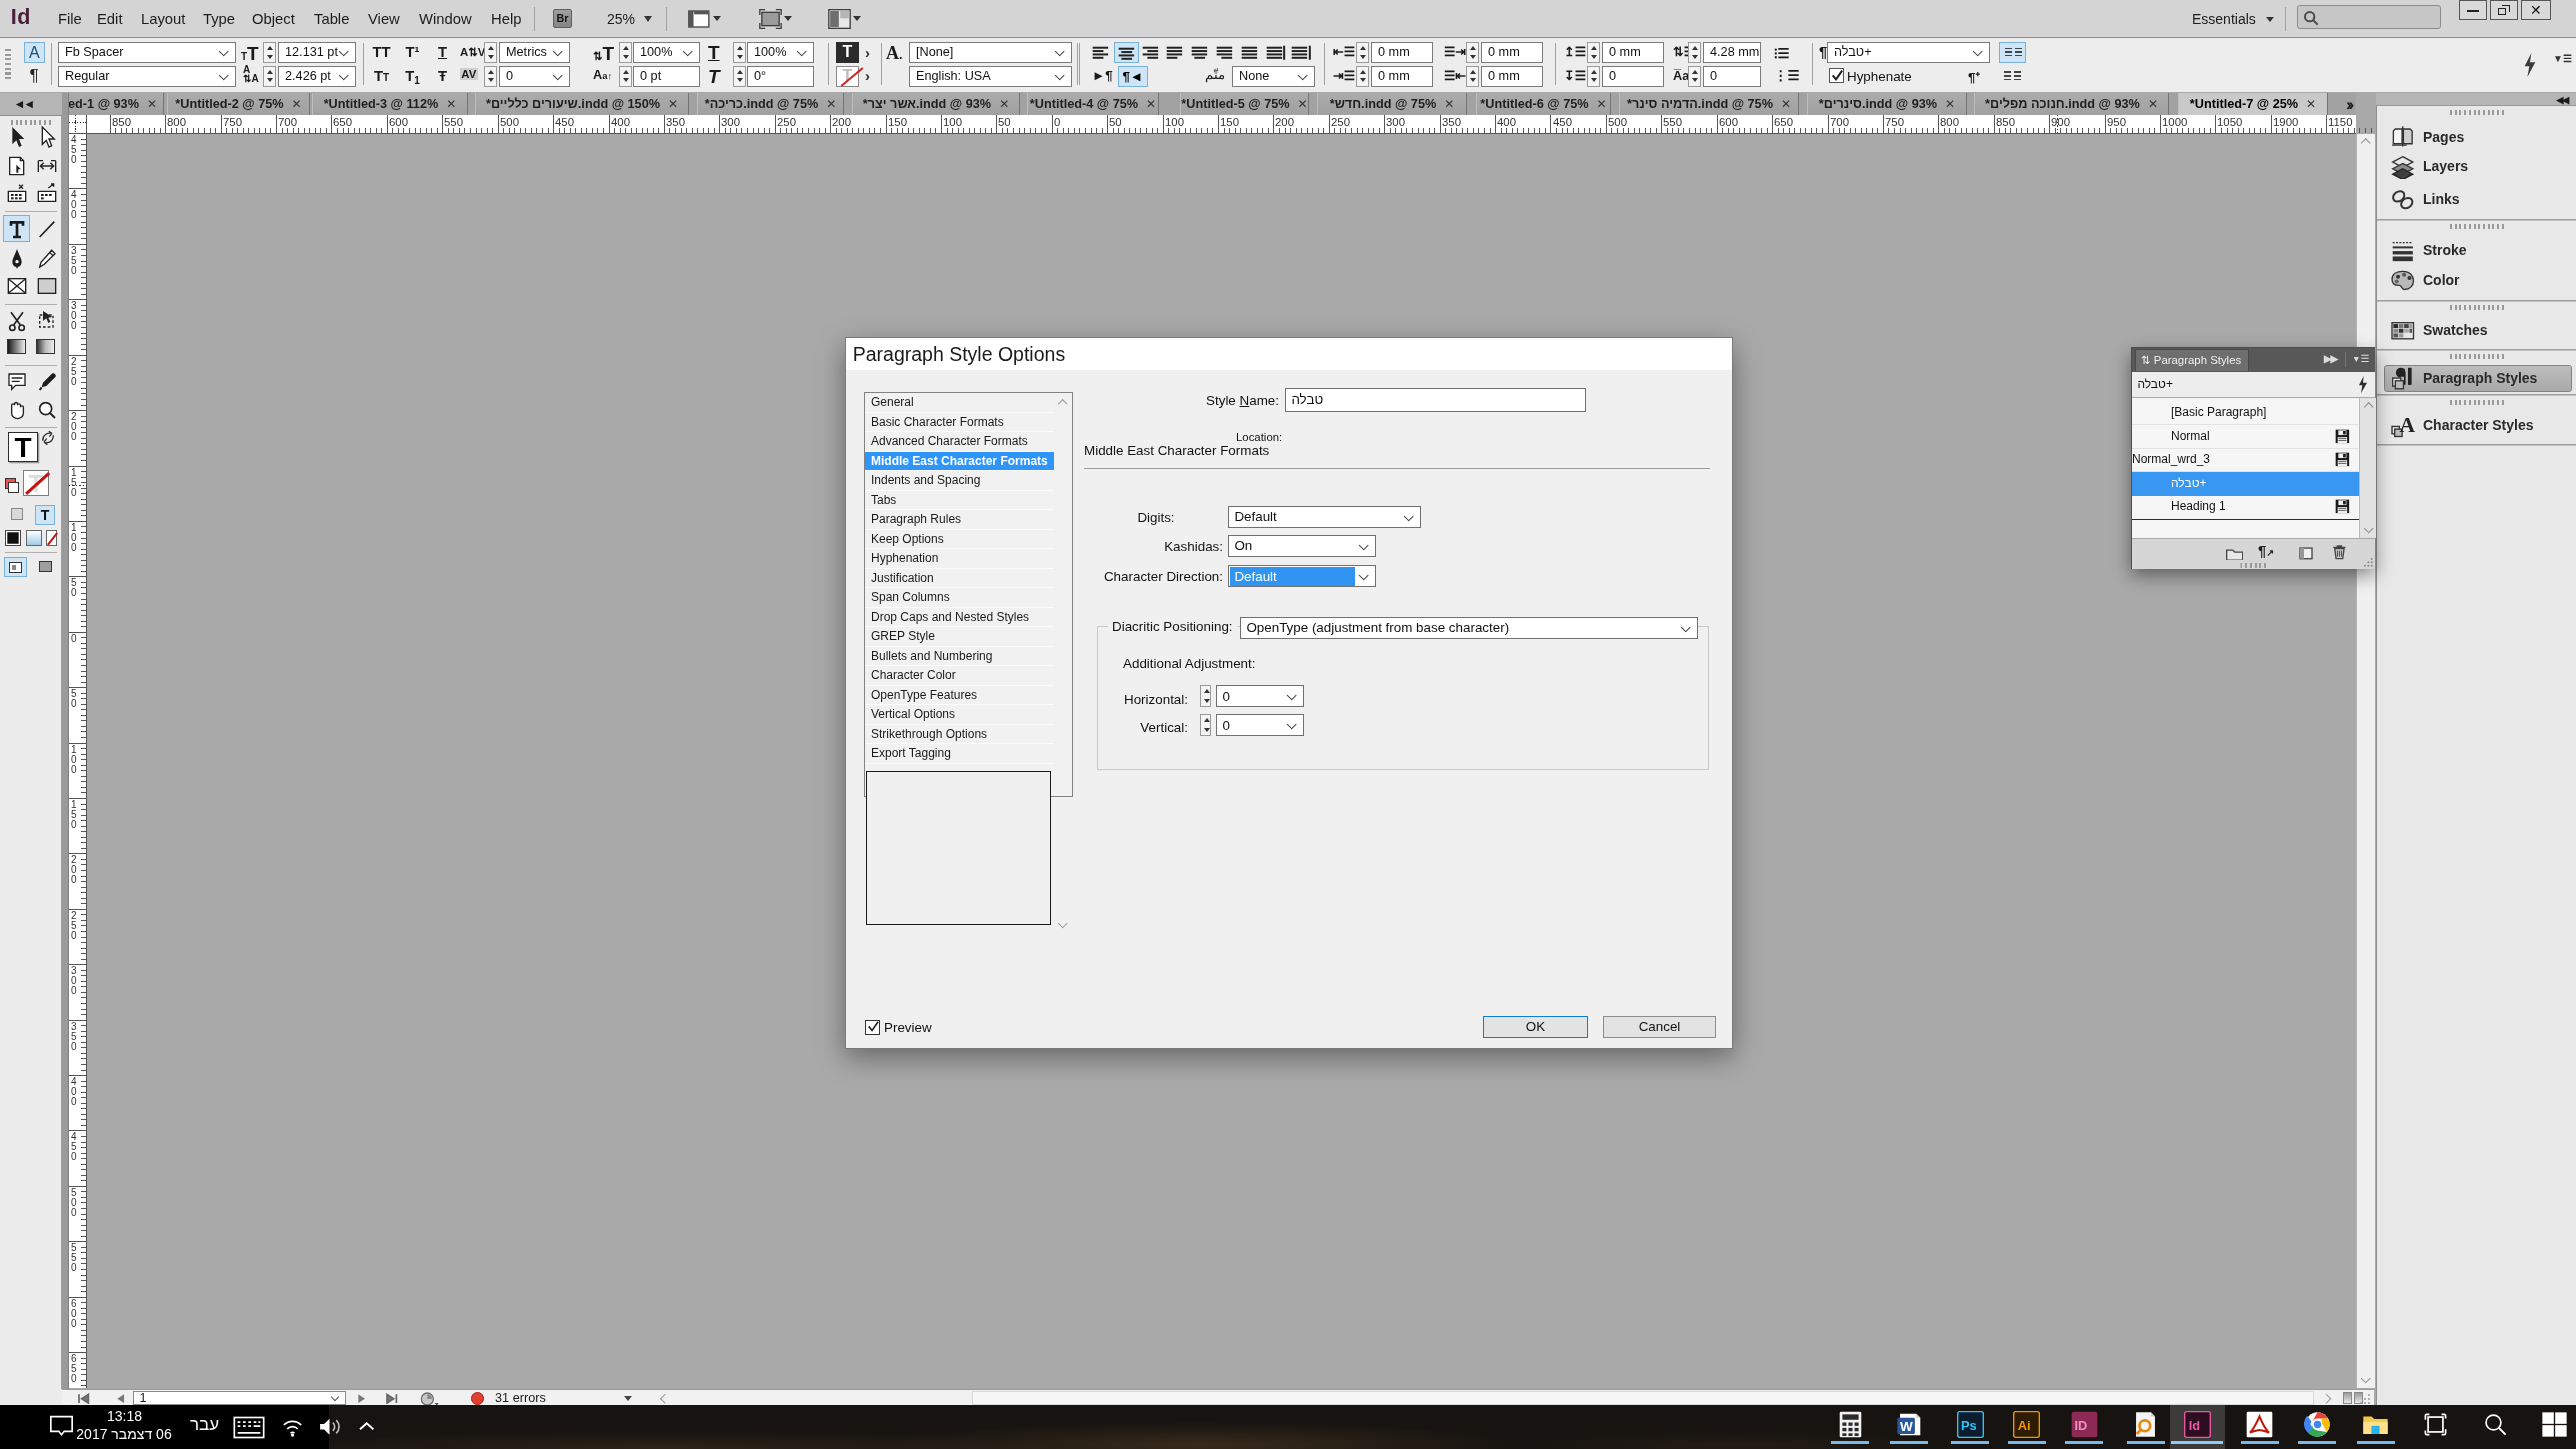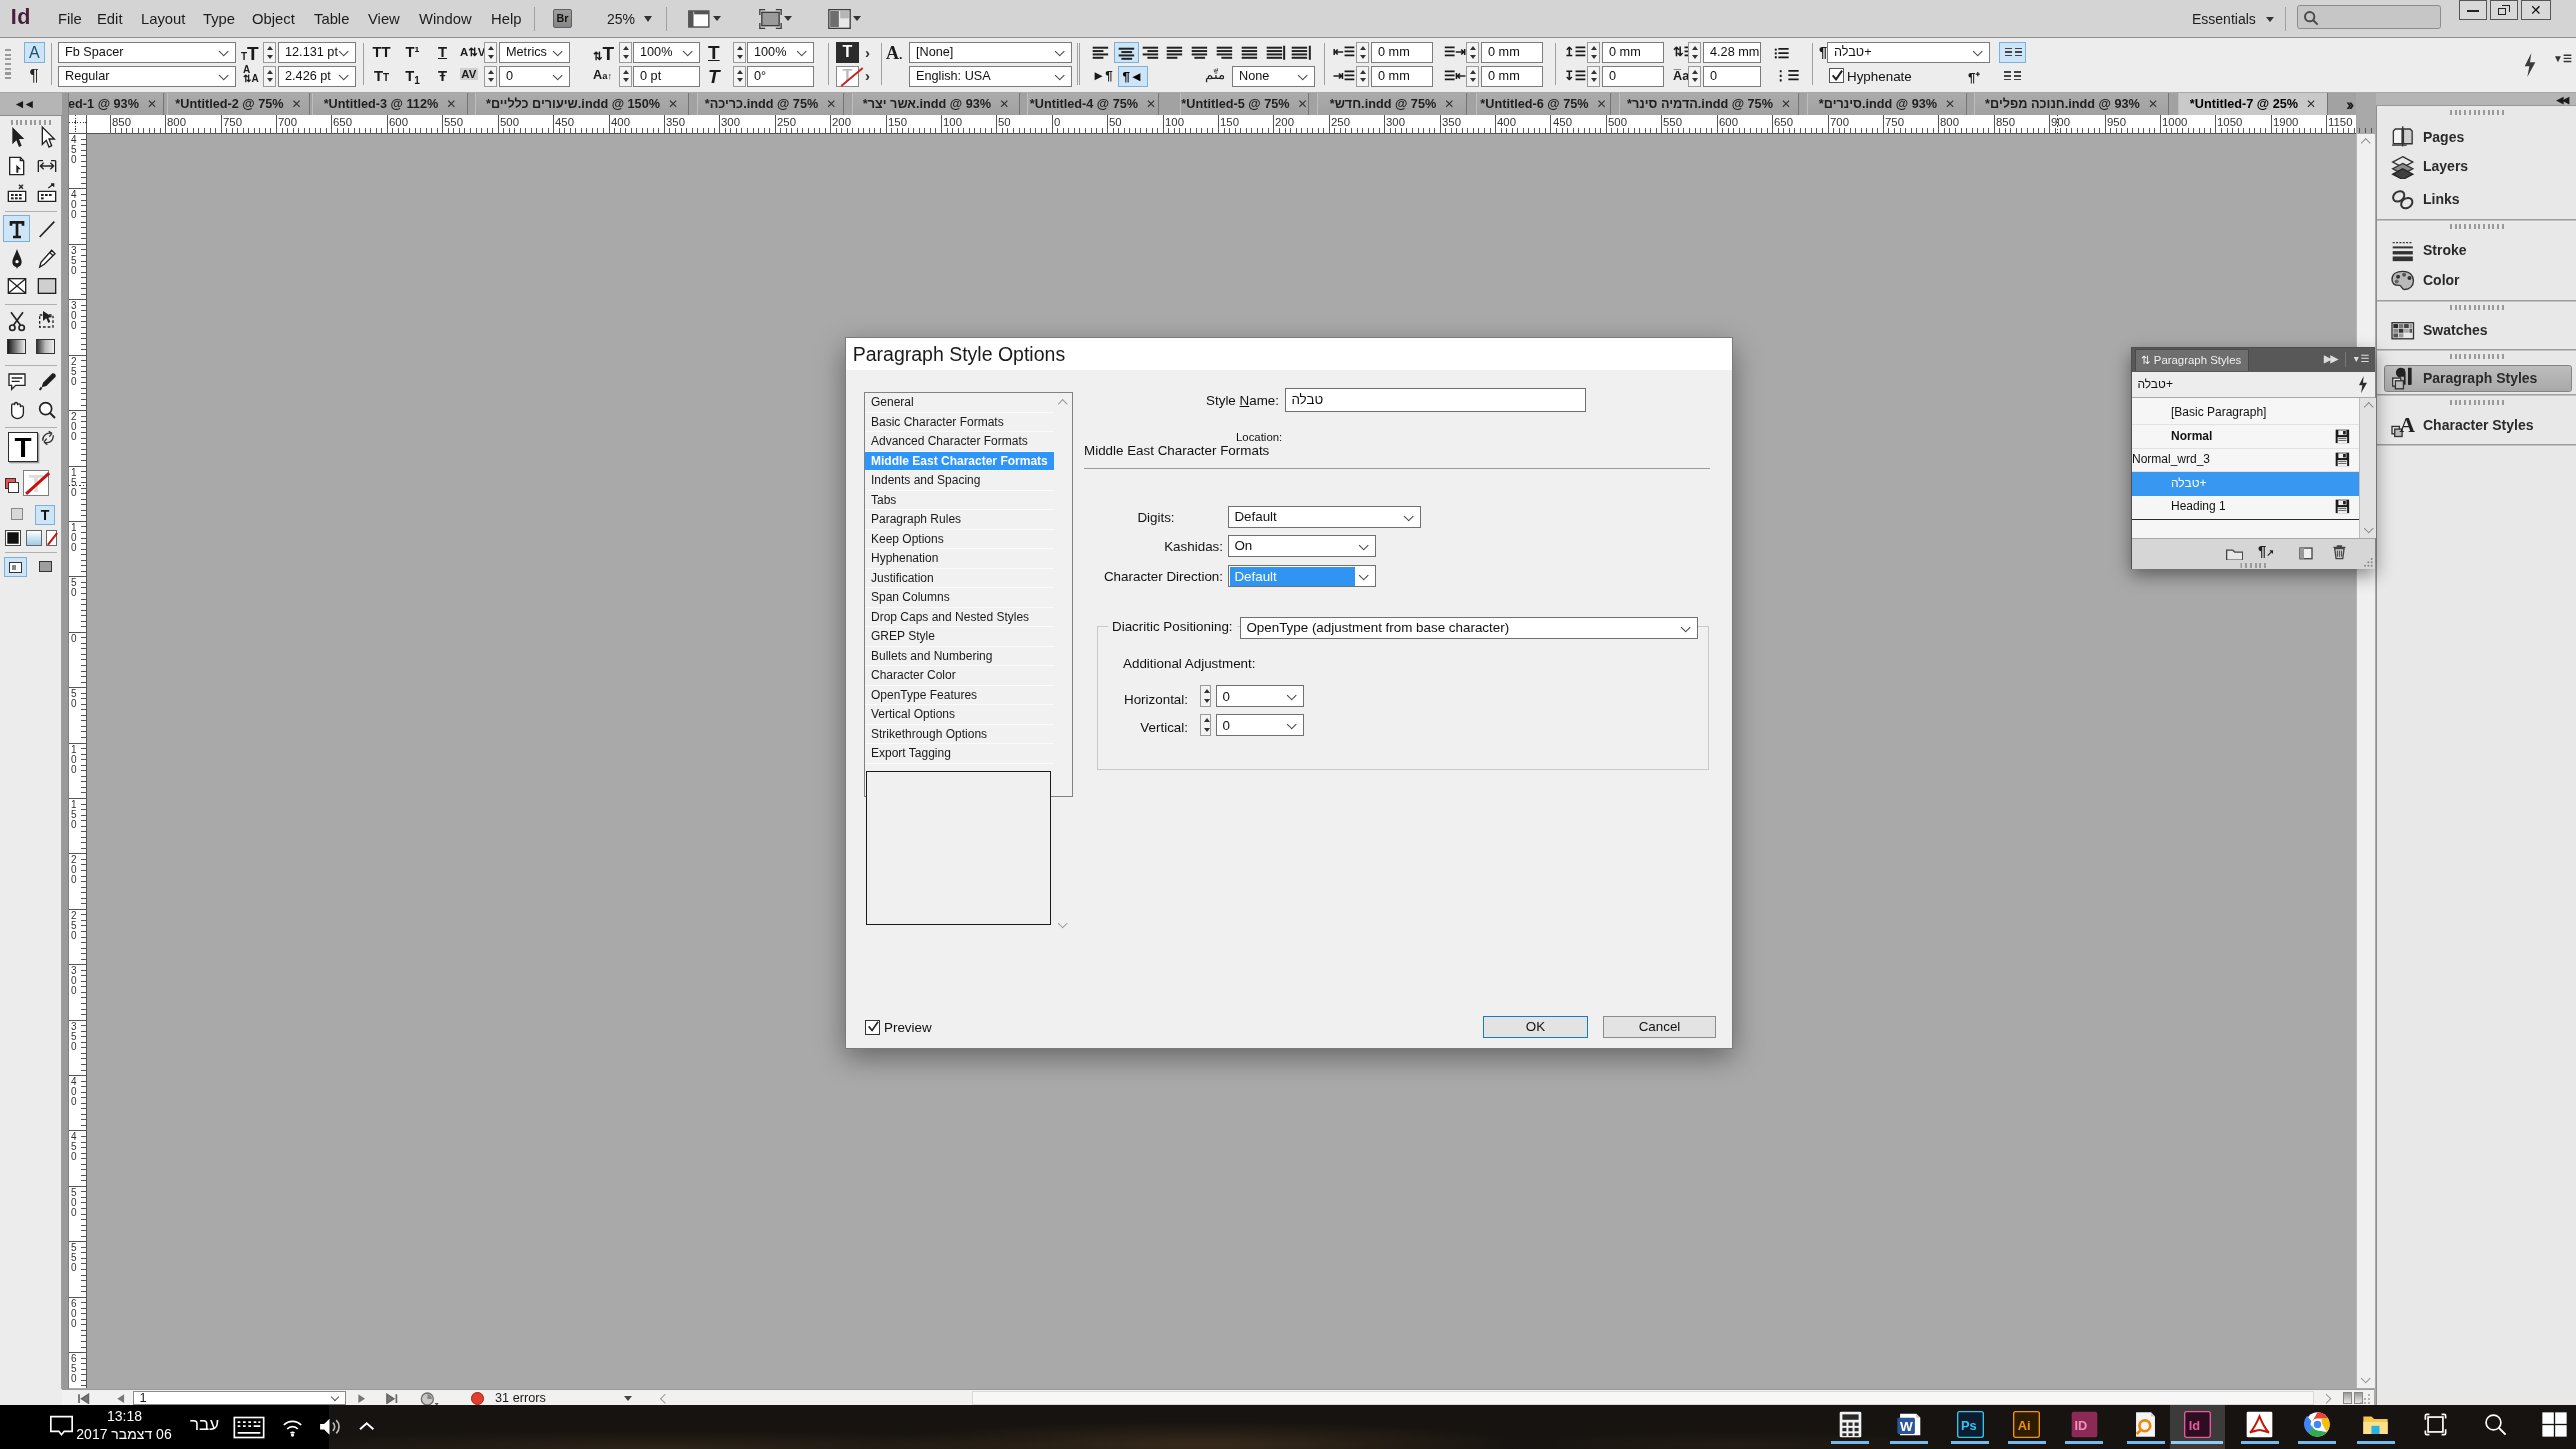--- a/index.html
+++ b/index.html
@@ -1312,21 +1312,21 @@
   <div class="abs" style="left:213px;top:4px;width:0.7px;height:14.8px;background:#777;"></div>
   <div class="abs" style="left:220px;top:5.4px;font-size:8.7px;color:#ddd;">▼<span style="font-size:10px;">☰</span></div>
   <div class="abs" style="left:0;top:23.5px;width:243px;height:26px;background:#ededed;border-bottom:0.7px solid #a8a8a8;">
     <span style="position:absolute;left:5.4px;top:5.4px;font-size:12px;color:#111;">טבלה+</span>
     <svg style="position:absolute;left:225px;top:4.7px;" width="12" height="17.4" viewBox="0 0 18 26">
         <path d="M10 0 L3 14 L8 14 L6 26 L15 10 L9 10 Z" fill="#2b2b2b"></path>
       </svg>
   </div>
   <div class="abs" style="left:0;top:50px;width:227px;height:140px;background:#f6f6f6;">
     <div class="abs" style="left:0;top:3.4px;width:227px;height:23.5px;border-bottom:0.7px solid #e2e2e2;font-size:12px;color:#111;line-height:23.5px;"><span style="margin-left:39px;">[Basic Paragraph]</span></div>
-    <div class="abs" style="left:0;top:27px;width:227px;height:23.5px;border-bottom:0.7px solid #e2e2e2;font-size:12px;color:#111;line-height:23.5px;"><span style="margin-left:39px;font-weight:bold;">Normal</span>
+    <div class="abs" style="left:0;top:27px;width:227px;height:23.5px;border-bottom:0.7px solid #e2e2e2;font-size:12px;color:#111;line-height:23.5px;"><span style="margin-left:39px;">Normal</span>
       <svg style="position:absolute;right:9.4px;top:4px;" width="14.8" height="14.8" viewBox="0 0 22 22">
           <rect x="1" y="1" width="20" height="20" fill="#1a1a1a"></rect>
           <rect x="5" y="2" width="12" height="7" fill="#efefef"></rect>
           <rect x="12" y="3" width="4" height="5" fill="#1a1a1a"></rect>
           <rect x="4" y="12" width="14" height="9" fill="#efefef"></rect>
           <path d="M5 14 H17 M5 17 H17" stroke="#1a1a1a" stroke-width="1"></path>
         </svg></div>
     <div class="abs" style="left:0;top:50px;width:227px;height:23.5px;border-bottom:0.7px solid #e2e2e2;font-size:12px;color:#111;line-height:23.5px;"><span style="">Normal_wrd_3</span>
       <svg style="position:absolute;right:9.4px;top:4px;" width="14.8" height="14.8" viewBox="0 0 22 22">
           <rect x="1" y="1" width="20" height="20" fill="#1a1a1a"></rect>

